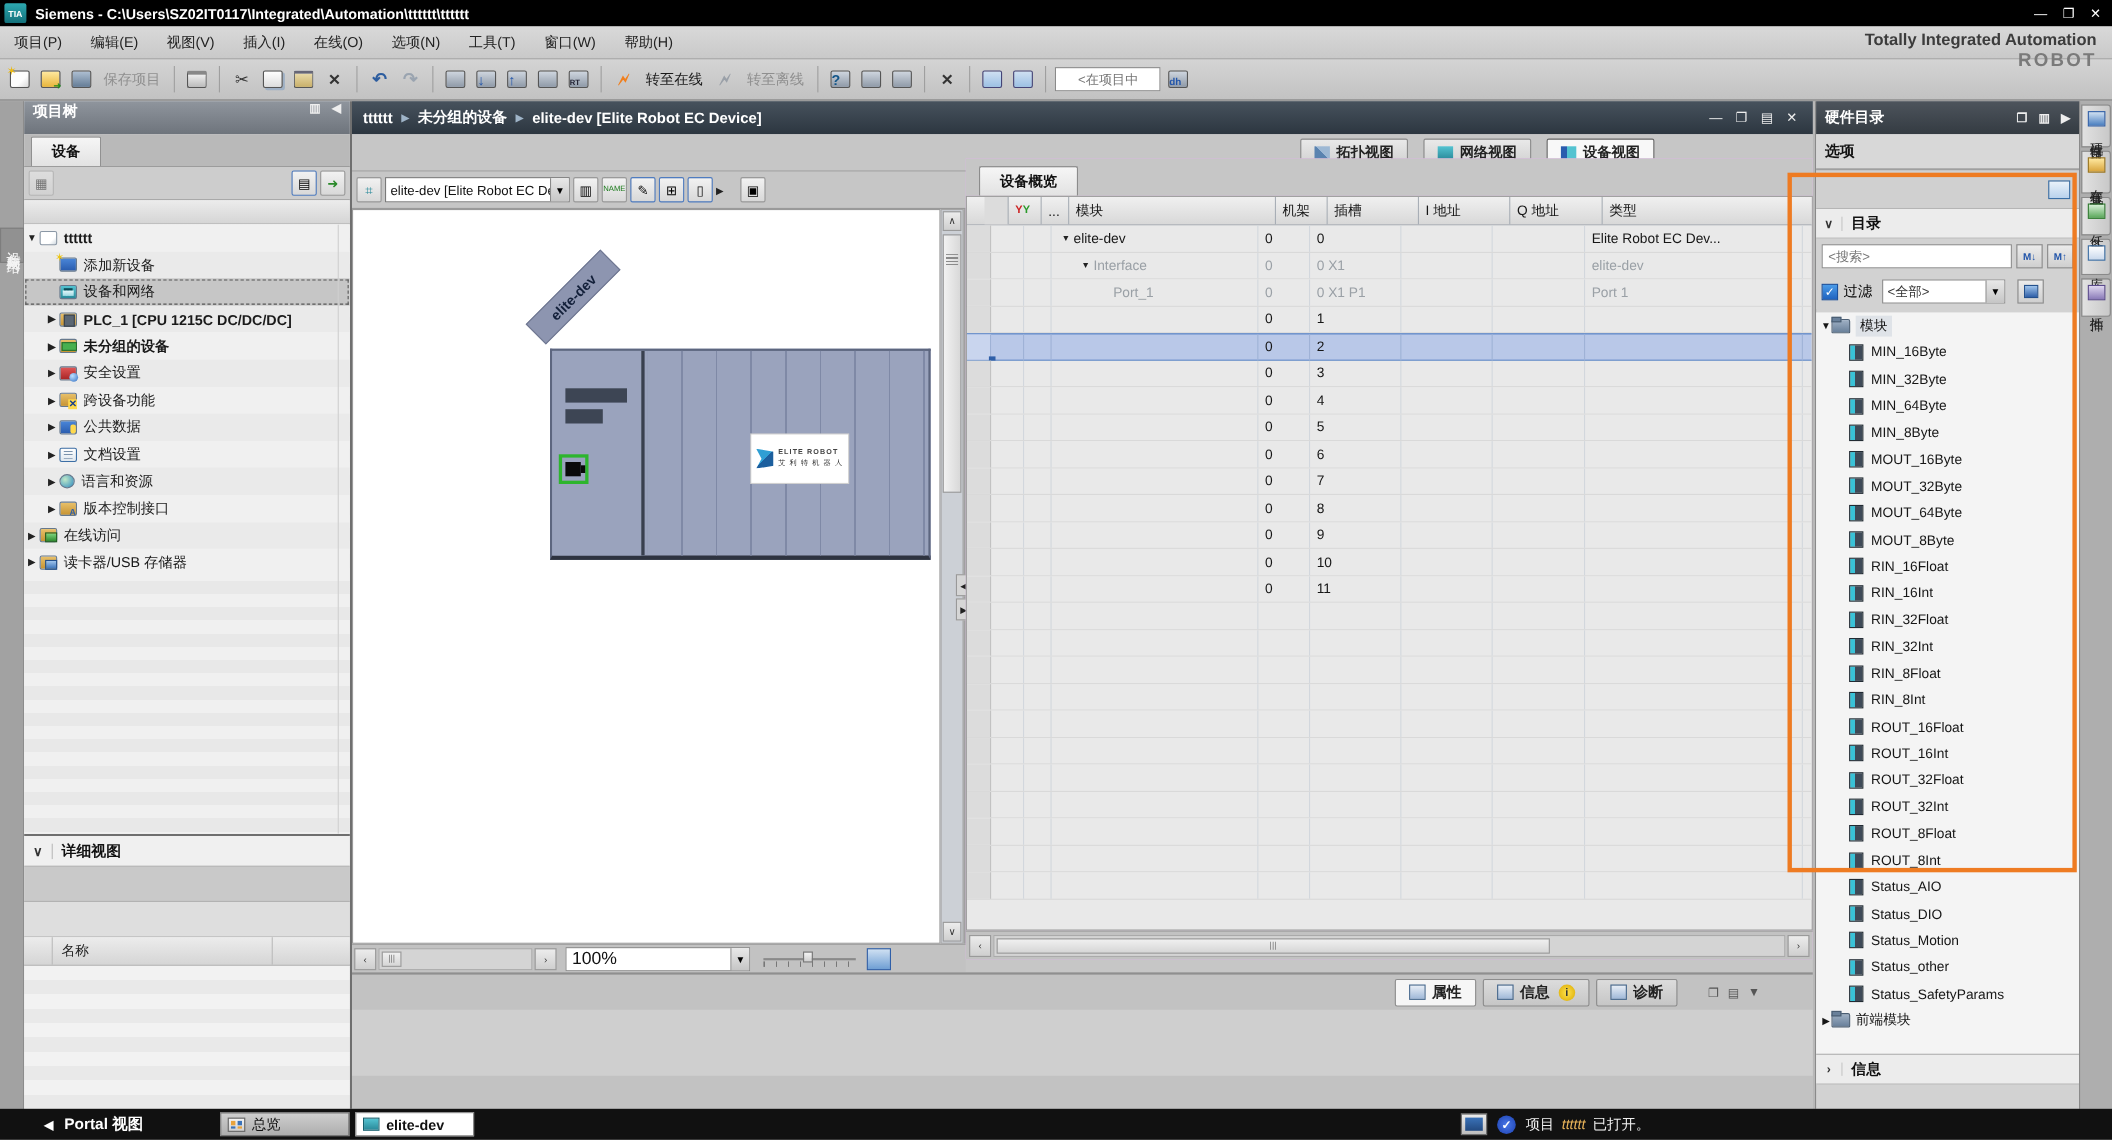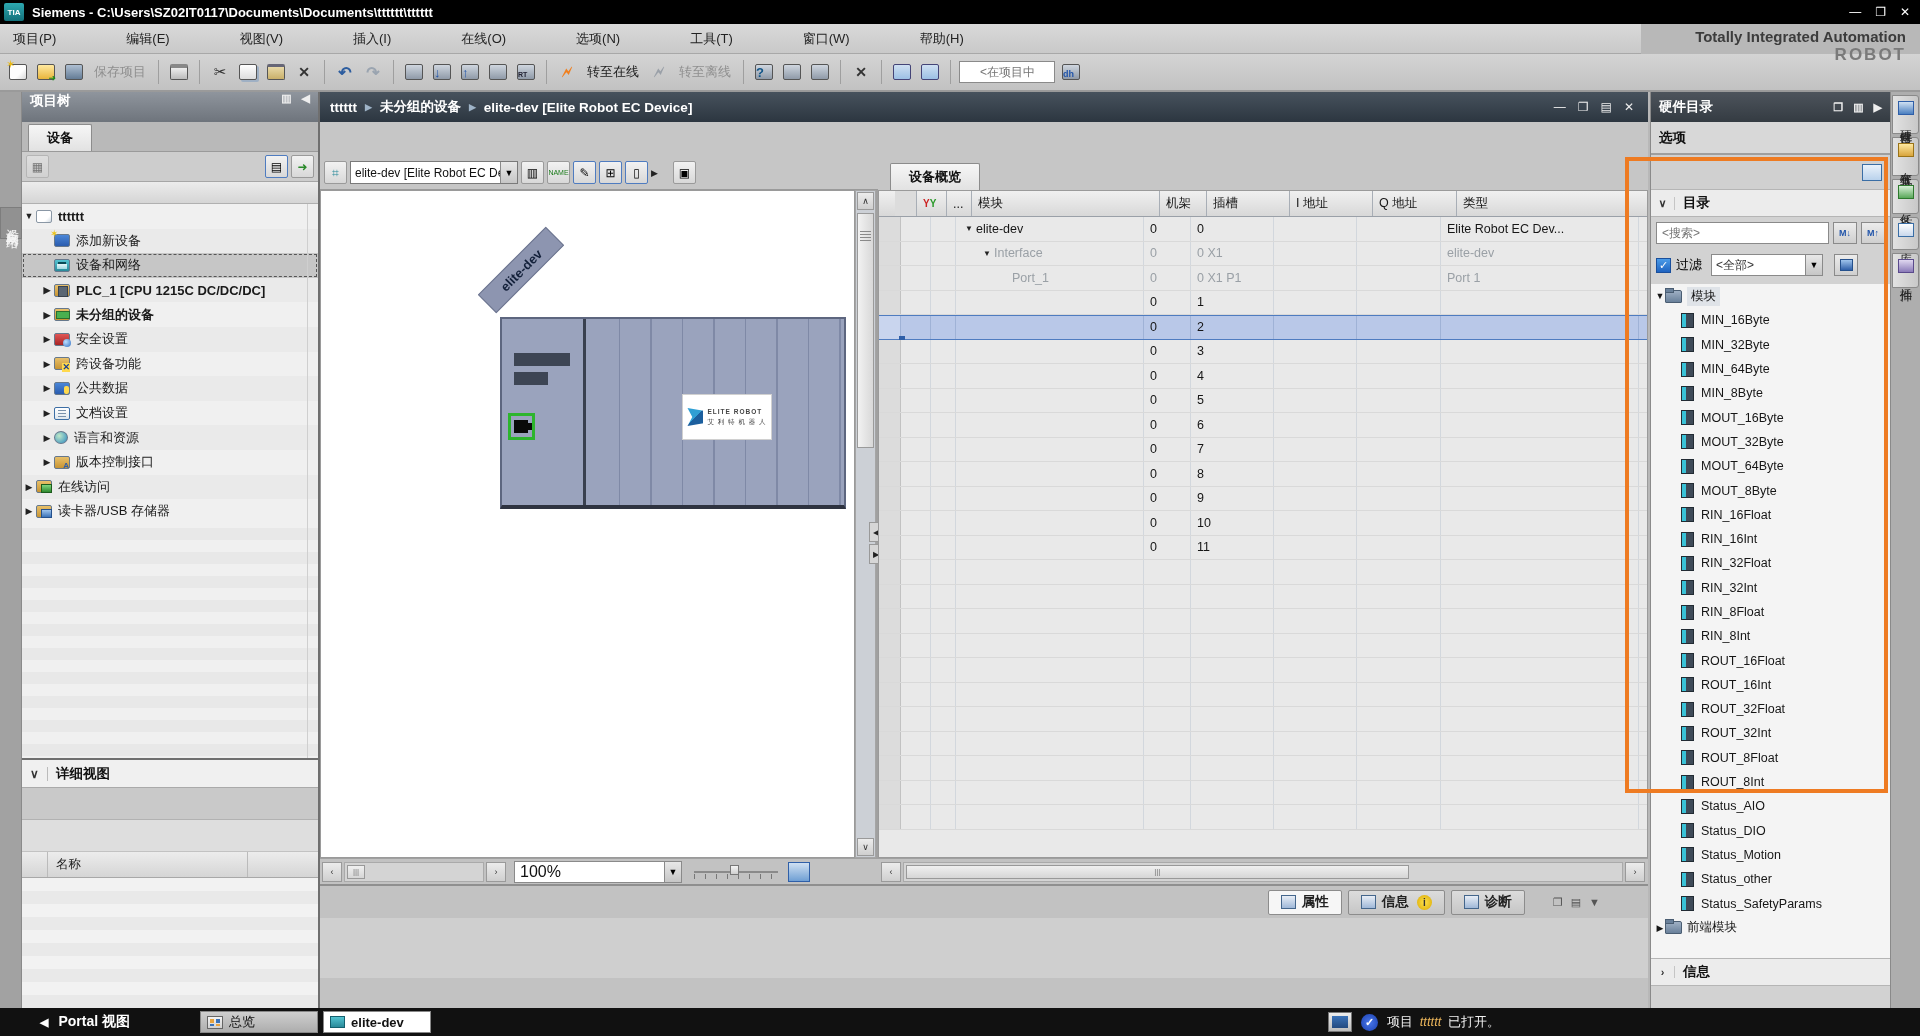--- a/index.html
+++ b/index.html
@@ -10,22 +10,22 @@
   
   #titlebar { position:absolute; left:0; top:0; width:1920px; height:24px; background:#000; color:#fff;
     display:flex; align-items:center; }
   #tia-logo { width:20px; height:18px; margin:0 8px 0 4px; background:linear-gradient(#2da8b0,#13707a);
     color:#fff; font-size:8px; font-weight:bold; display:flex; align-items:center; justify-content:center; border-radius:2px;text-align:right;}
   #win-title { font-weight:bold; font-size:13px; }
   #win-controls { margin-left:auto; display:flex; gap:14px; padding-right:10px; color:#fff; font-size:12px; }
   #win-controls span { cursor:default; }
 
   
-  #menubar { position:absolute; left:0; top:24px; width:1641px; height:30px;
-    background:linear-gradient(#d9d9d9,#c9c9c9); border-bottom:1px solid #a8a8a8; display:flex; align-items:center;gap:44px; }
+  #menubar { position:absolute; left:0; top:24px; width:1920px; height:30px;
+    background:linear-gradient(#d9d9d9,#c9c9c9); border-bottom:1px solid #a8a8a8; display:flex; align-items:center; }
   #menubar .menu-item { padding:5px 13px; color:#222; font-size:13px; }
 
   
   #branding { position:absolute; right:14px; top:28px; width:400px; text-align:right; z-index:5; }
   #branding .b1 { font-size:15px; font-weight:bold; color:#3c3c3c; }
   #branding .b2 { font-size:17px; font-weight:bold; color:#7a7a7a; letter-spacing:2px; }
 
   
   #toolbar { position:absolute; left:0; top:54px; width:1920px; height:38px;
     background:linear-gradient(#d4d4d4,#c2c2c2); border-bottom:2px solid #9a9a9a;
@@ -191,21 +191,21 @@
   #zoom-slider .ticks { position:absolute; left:0; right:0; bottom:0; height:5px;
      background:repeating-linear-gradient(90deg,#777 0 1px,transparent 1px 11px); }
   #zoom-slider .handle { position:absolute; left:36px; top:0px; width:9px; height:10px; background:linear-gradient(#f4f4f4,#cfcfcf); border:1px solid #777; }
   #fit-btn { width:22px; height:20px; background:linear-gradient(#cfe0f2,#6f9fd4); border:1px solid #2f5fa8; margin-left:8px;}
 
   
   #pane-divider { position:absolute; left:556px; top:98px; width:2px; height:668px; background:#a0a0a0; }
   .split-handle { position:absolute; left:549px; width:14px; height:20px; background:#d6d6d6; border:1px solid #999; font-size:8px; display:flex; align-items:center; justify-content:center; color:#222;}
 
   
-  #overview { position:absolute; left:558px; top:64px; width:770px; height:728px; background:#f0abfc; }
+  #overview { position:absolute; left:558px; top:52px; width:770px; height:728px; background:#f0abfc; }
   #ov-tabrow { height:34px; display:flex; align-items:flex-end; padding-left:12px; background:#c6c6c6; }
   #ov-body { position:absolute; left:0; top:34px; right:0; bottom:26px; background:#e9e9e9; border:1px solid #9a9a9a; overflow:hidden;}
   .ov-row { display:flex; height:24.5px; align-items:stretch; border-bottom:1px solid #d9d9d9; background:#e9e9e9; position:relative;}
   .ov-row.head { height:26px; background:linear-gradient(#f0f0f0,#d8d8d8); border-bottom:1px solid #9aa0a8; font-size:12.5px; color:#111;padding-left:16px; }
   .ov-row.head .cell { border-right:1px solid #a8aeb6; font-weight:normal; }
   .cell { display:flex; align-items:center; padding:0 6px; font-size:12.5px; color:#161616; border-right:1px solid #d2d7dd; overflow:hidden; white-space:nowrap;}
   .cg { width:22px; flex:none; background:#dcdcdc; border-right:1px solid #c2c2c2;}
   .c0 { width:30px; flex:none; }
   .c1 { width:25px; flex:none; }
   .cm { width:188px; flex:none; }
@@ -308,21 +308,21 @@
   
   #orange-box { position:absolute; left:1625px; top:157px; width:263px; height:636px; border:4px solid #ee7b22; z-index:60; pointer-events:none; }
 </style>
 </head>
 <body>
 
 <div id="stage">
 
   <div id="titlebar">
     <div id="tia-logo">TIA</div>
-    <div id="win-title">Siemens - C:\Users\SZ02IT0117\Documents\Documents\tttttt\tttttt</div>
+    <div id="win-title">Siemens - C:\Users\SZ02IT0117\Integrated\Automation\tttttt\tttttt</div>
     <div id="win-controls">
       <span>—</span>
       <span>❐</span>
       <span>✕</span>
     </div>
   </div>
 
   <div id="menubar">
 
   <div class="menu-item">项目(P)</div>
@@ -576,20 +576,37 @@
             <span class="crumb">elite-dev [Elite Robot EC Device]</span>
           </span>
         </div>
       <div id="ed-controls">
         <span>—</span>
         <span>❐</span>
         <span>▤</span>
         <span>✕</span>
       </div>
     </div>
+    <div id="view-tabs">
+
+        <div class="vtab-btn ic-topology">
+          <span class="vt-ic vt-topology"></span>
+          <span>拓扑视图</span>
+        </div>
+
+        <div class="vtab-btn ic-network">
+          <span class="vt-ic vt-network"></span>
+          <span>网络视图</span>
+        </div>
+
+        <div class="vtab-btn ic-device active">
+          <span class="vt-ic vt-device"></span>
+          <span>设备视图</span>
+        </div>
+      </div>
 
     <div id="dev-toolbar">
       <div class="mini-btn" style="color:#2a8a9a;">⌗</div>
       <div id="dev-select">
         <span class="val">elite-dev [Elite Robot EC Devi</span>
         <span class="dd">▼</span>
       </div>
       <div class="mini-btn">▥</div>
       <div class="mini-btn" style="font-size:7px;color:#1a7a1a;">NAME</div>
       <div class="mini-btn framed">✎</div>

